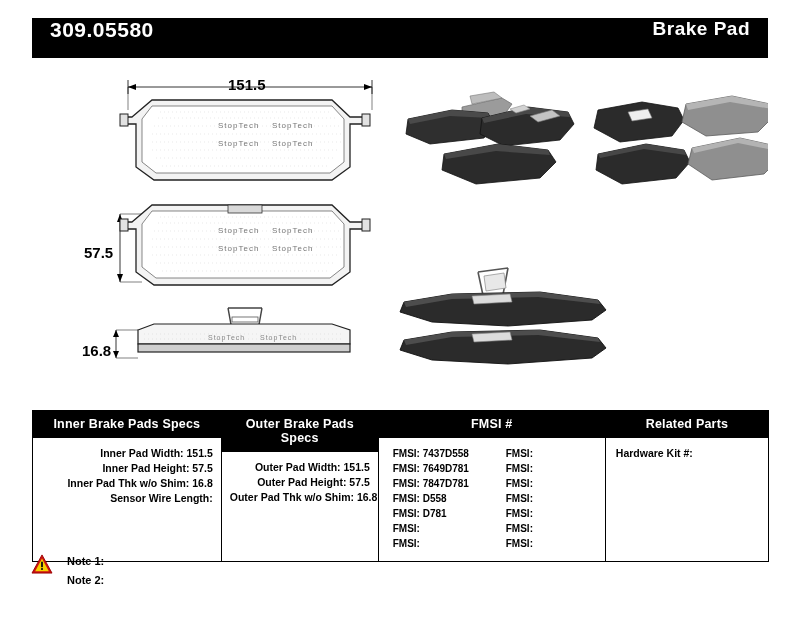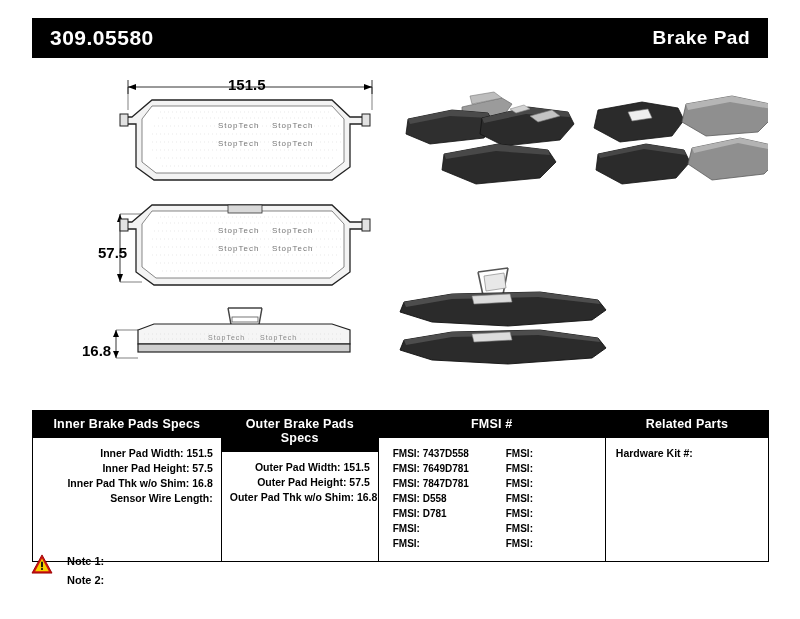--- a/index.html
+++ b/index.html
@@ -17,21 +17,21 @@
   
   .header {
     position: absolute;
     left: 32px;
     top: 18px;
     width: 736px;
     height: 40px;
     background: #000000;
     color: #ffffff;
     display: flex;
-    align-items: center;
+    align-items: flex-start;
     justify-content: space-between;
     padding: 0 18px;
   }
   .header .part-no {
     font-size: 21px;
     font-weight: bold;
     letter-spacing: 0.5px;
   }
   .header .prod-type {
     font-size: 19px;
@@ -123,21 +123,21 @@
 <body>
 
 <div class="header">
   <div class="part-no">309.05580</div>
   <div class="prod-type">Brake Pad</div>
 </div>
 
 <div class="drawing-area">
 
   <div class="dim-label" style="left:196px; top:14px;">151.5</div>
-  <div class="dim-label" style="left:66px;  top:182px;">57.5</div>
+  <div class="dim-label" style="left:52px;  top:182px;">57.5</div>
   <div class="dim-label" style="left:50px;  top:280px;">16.8</div>
 
   <svg class="tech" width="736" height="330" viewBox="0 0 736 330">
 
     <g>
 
       <line x1="96" y1="25" x2="340" y2="25" stroke="#000" stroke-width="0.8"></line>
       <line x1="96" y1="18" x2="96" y2="32" stroke="#000" stroke-width="0.8"></line>
       <line x1="340" y1="18" x2="340" y2="32" stroke="#000" stroke-width="0.8"></line>
       <polygon points="96,25 104,22 104,28" fill="#000"></polygon>

